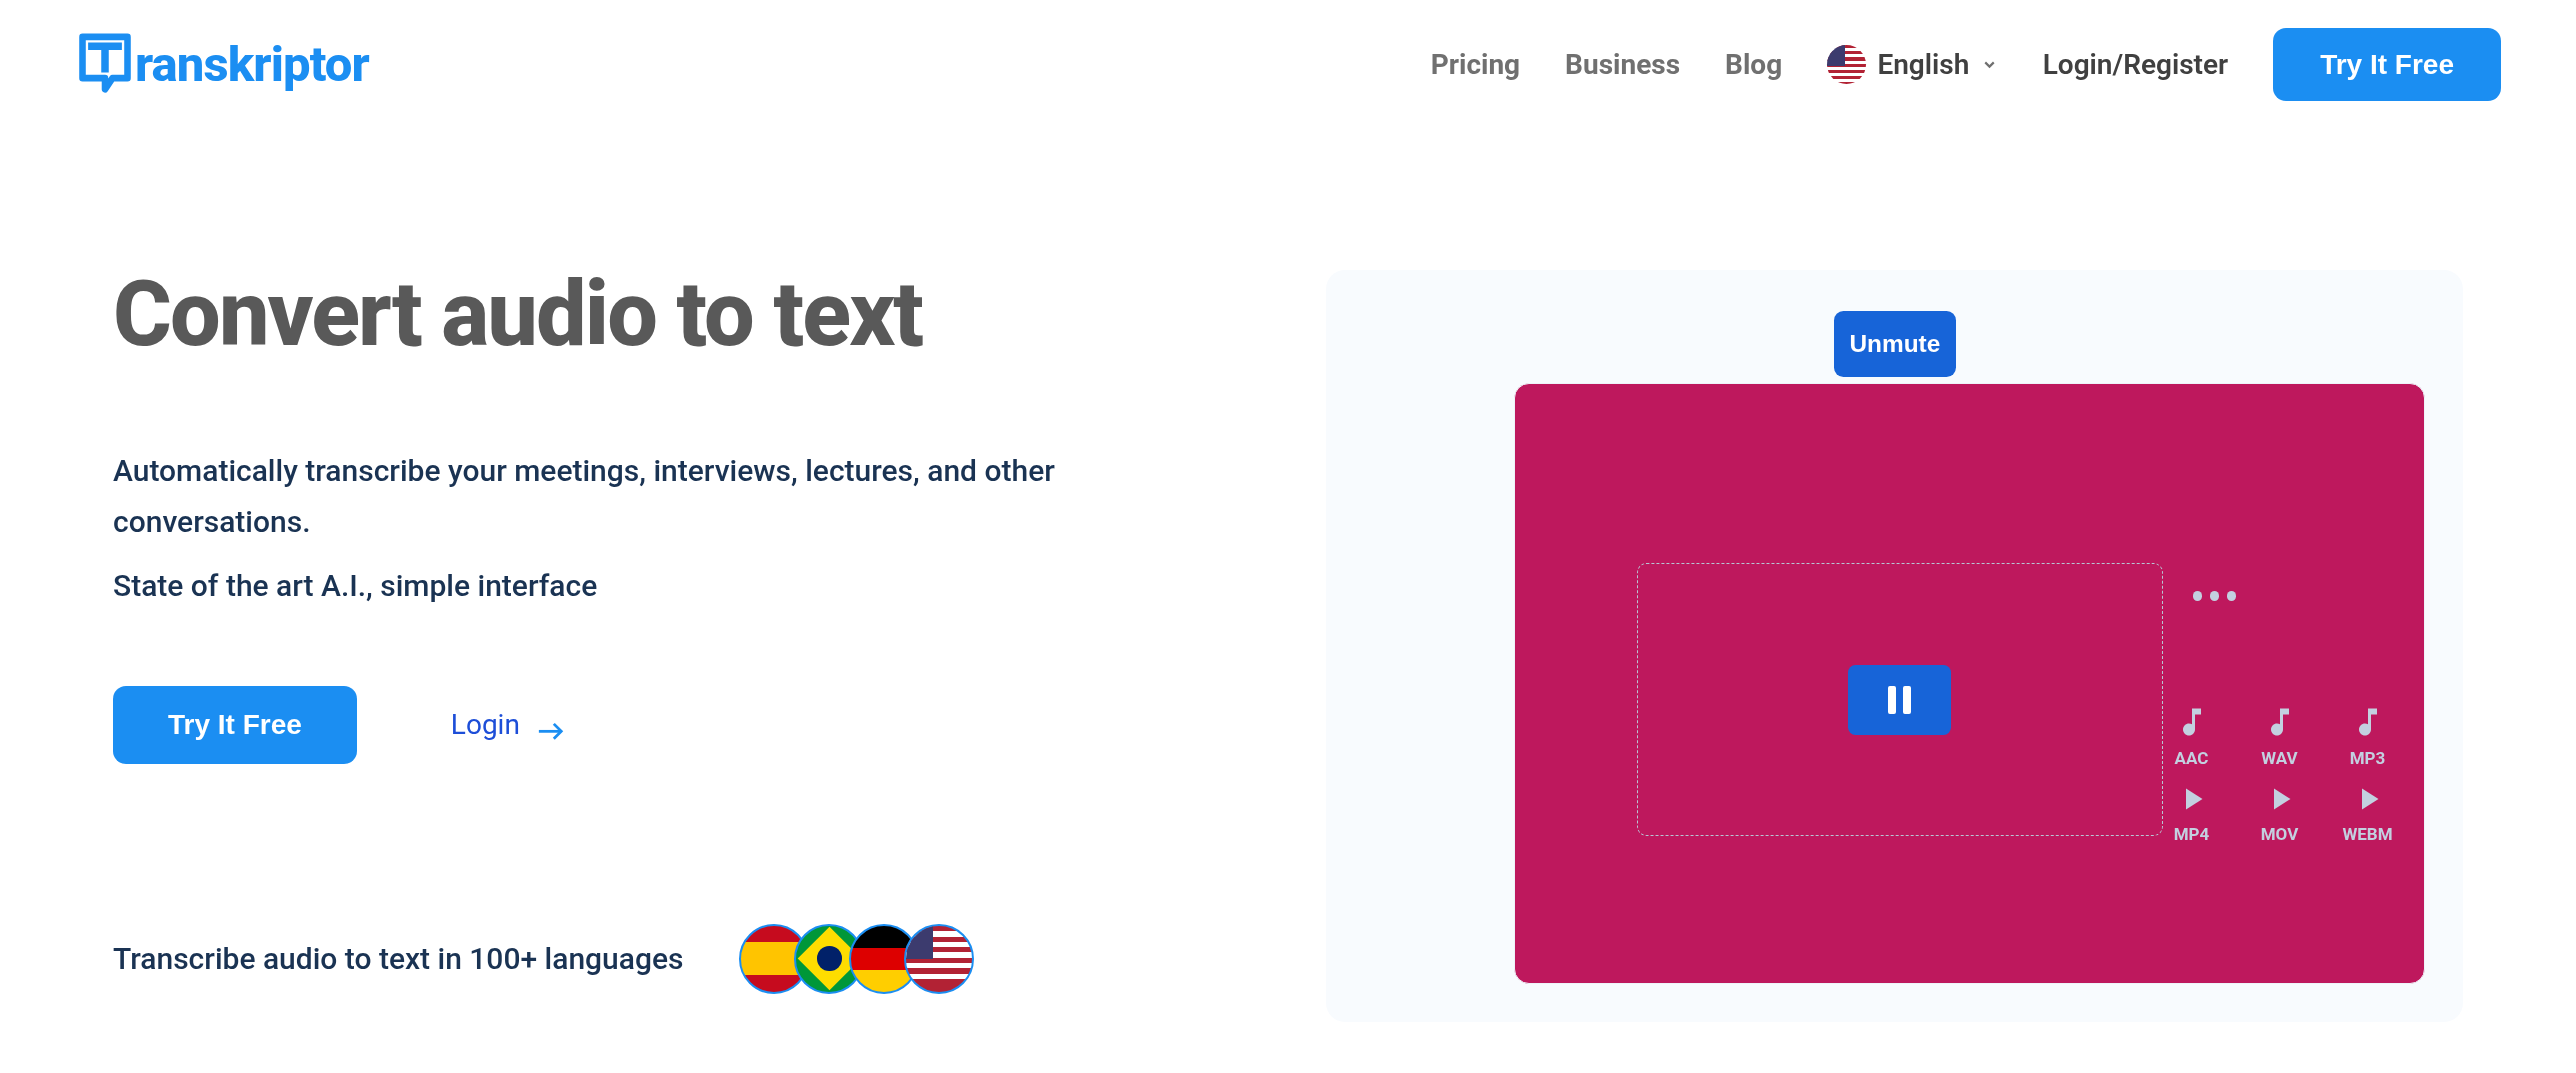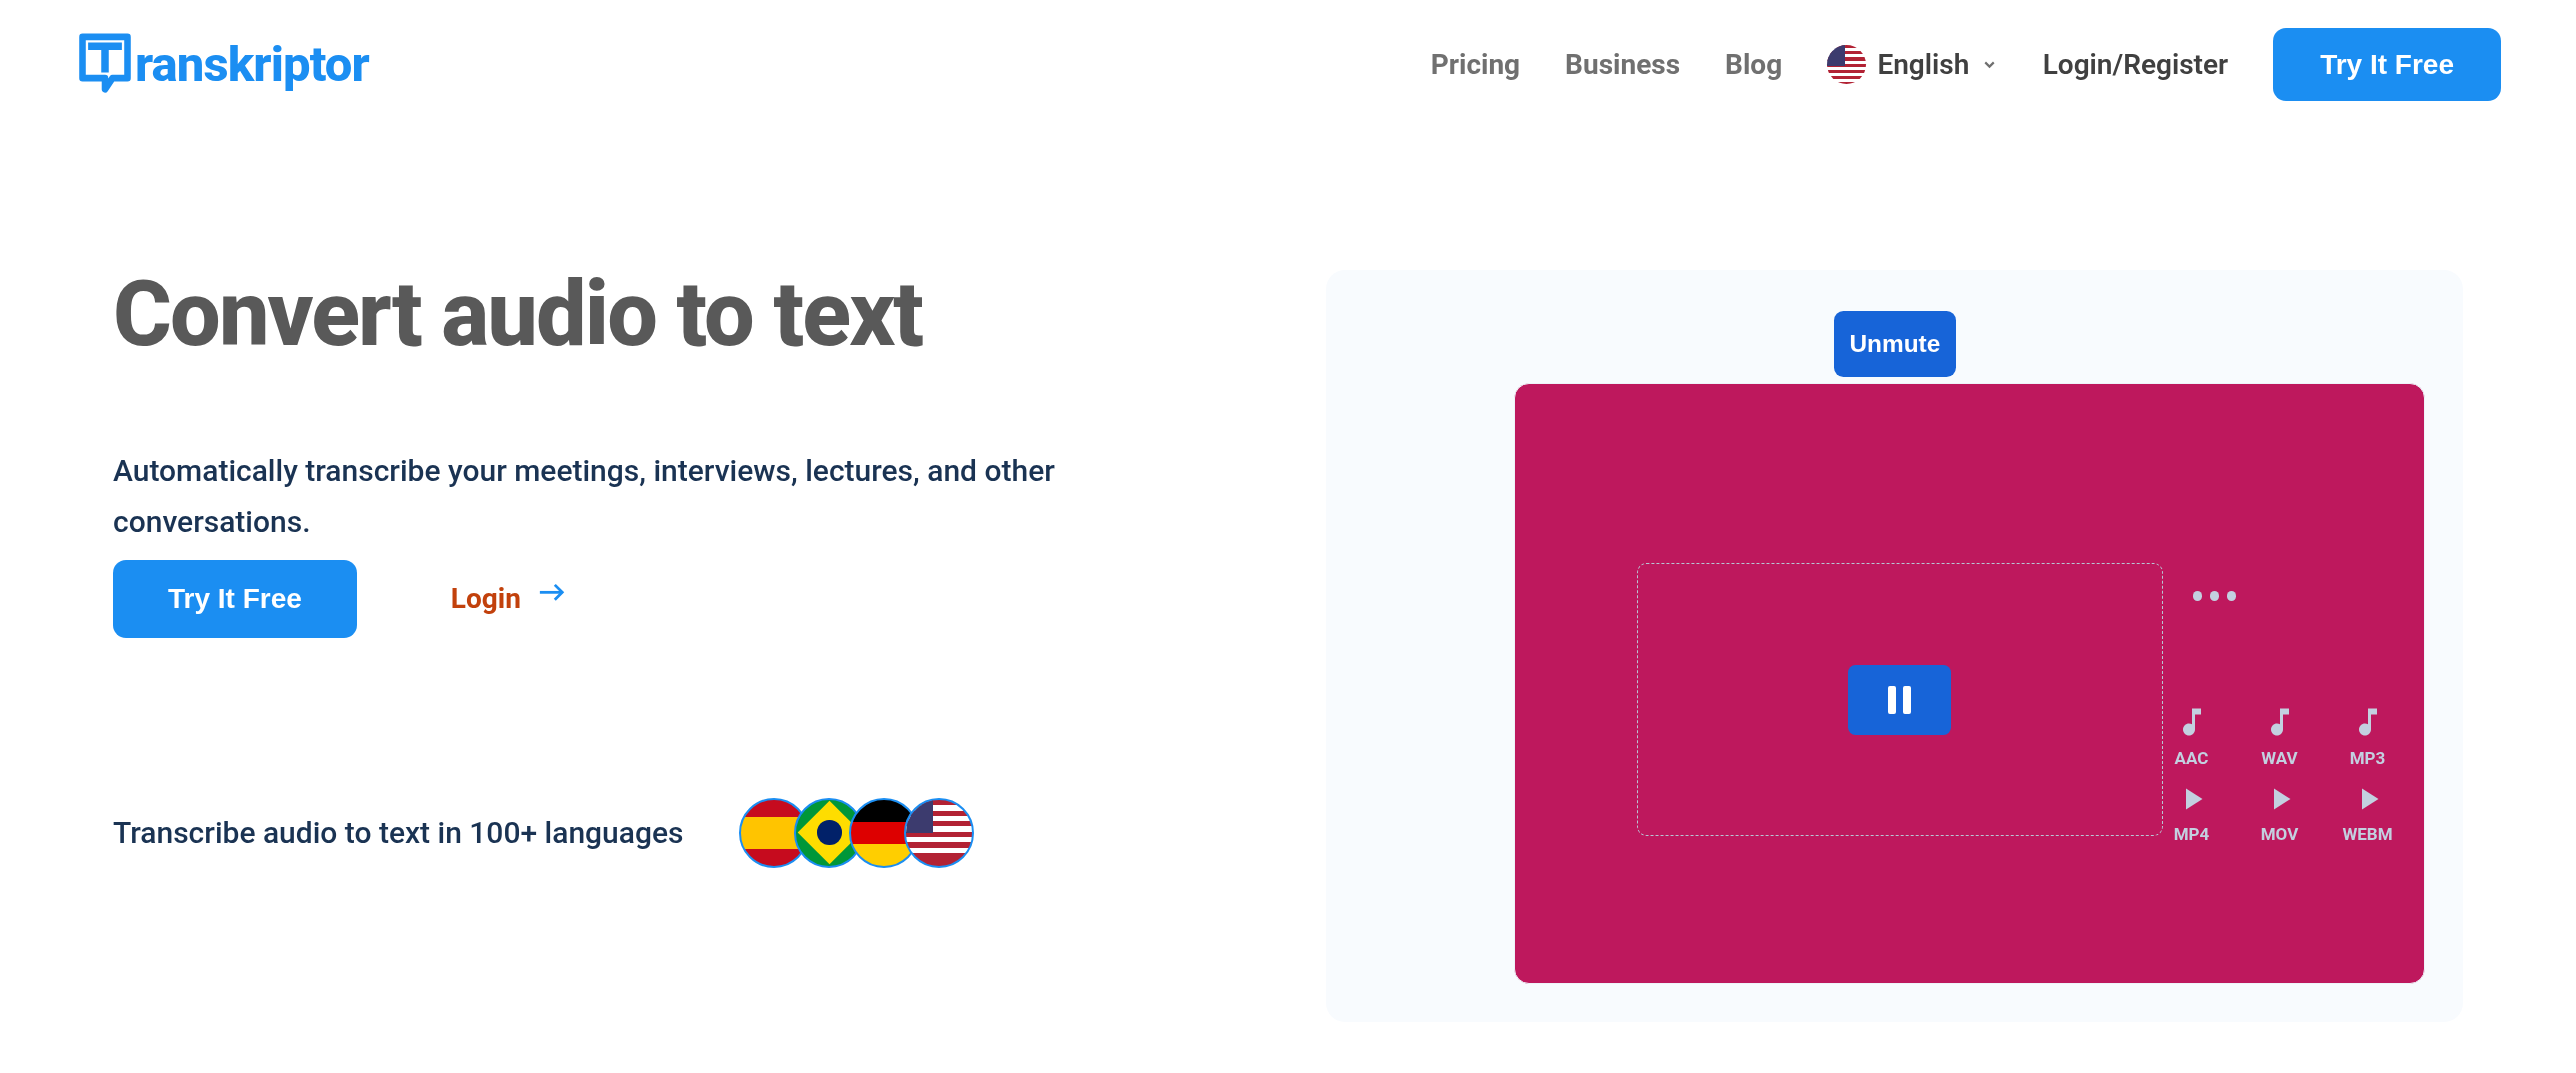--- a/index.html
+++ b/index.html
@@ -134,25 +134,25 @@
       color: #ffffff;
       font-size: 28px;
       font-weight: 700;
       padding: 22.6px 55px;
       border: none;
       border-radius: 13px;
       cursor: pointer;
     }
     .login-arrow {
       display: flex;
-      align-items: flex-start;
+      align-items: flex-end;
       gap: 17px;
-      color: #c2410c;
-      font-size: 28px;
-      font-weight: 700;
+      color: #1d4ed8;
+      font-size: 28px;
+      font-weight: 400;
       cursor: pointer;
     }
     .languages-row {
       display: flex;
       align-items: center;
       gap: 56px;
     }
     .languages-text {
       font-size: 30px;
       font-weight: 500;
@@ -341,20 +341,21 @@
     </div>
     <span class="login-link">Login/Register</span>
     <button class="btn-primary">Try It Free</button>
   </div>
 </div>
 
 <div class="hero">
   <div class="hero-left">
     <h1 class="hero-title">Convert audio to text</h1>
     <p class="hero-desc">Automatically transcribe your meetings, interviews, lectures, and other conversations.</p>
+    <p class="hero-desc2">State of the art A.I., simple interface</p>
     <div class="cta-row">
       <button class="btn-cta">Try It Free</button>
       <div class="login-arrow">
         <span>Login</span>
         <svg width="28" height="20.7" viewBox="0 0 30 22" fill="none" stroke="#1b8ef2" stroke-width="3">
           <line x1="2" y1="11" x2="26" y2="11"></line>
           <polyline points="18 3 26 11 18 19"></polyline>
         </svg>
       </div>
     </div>

